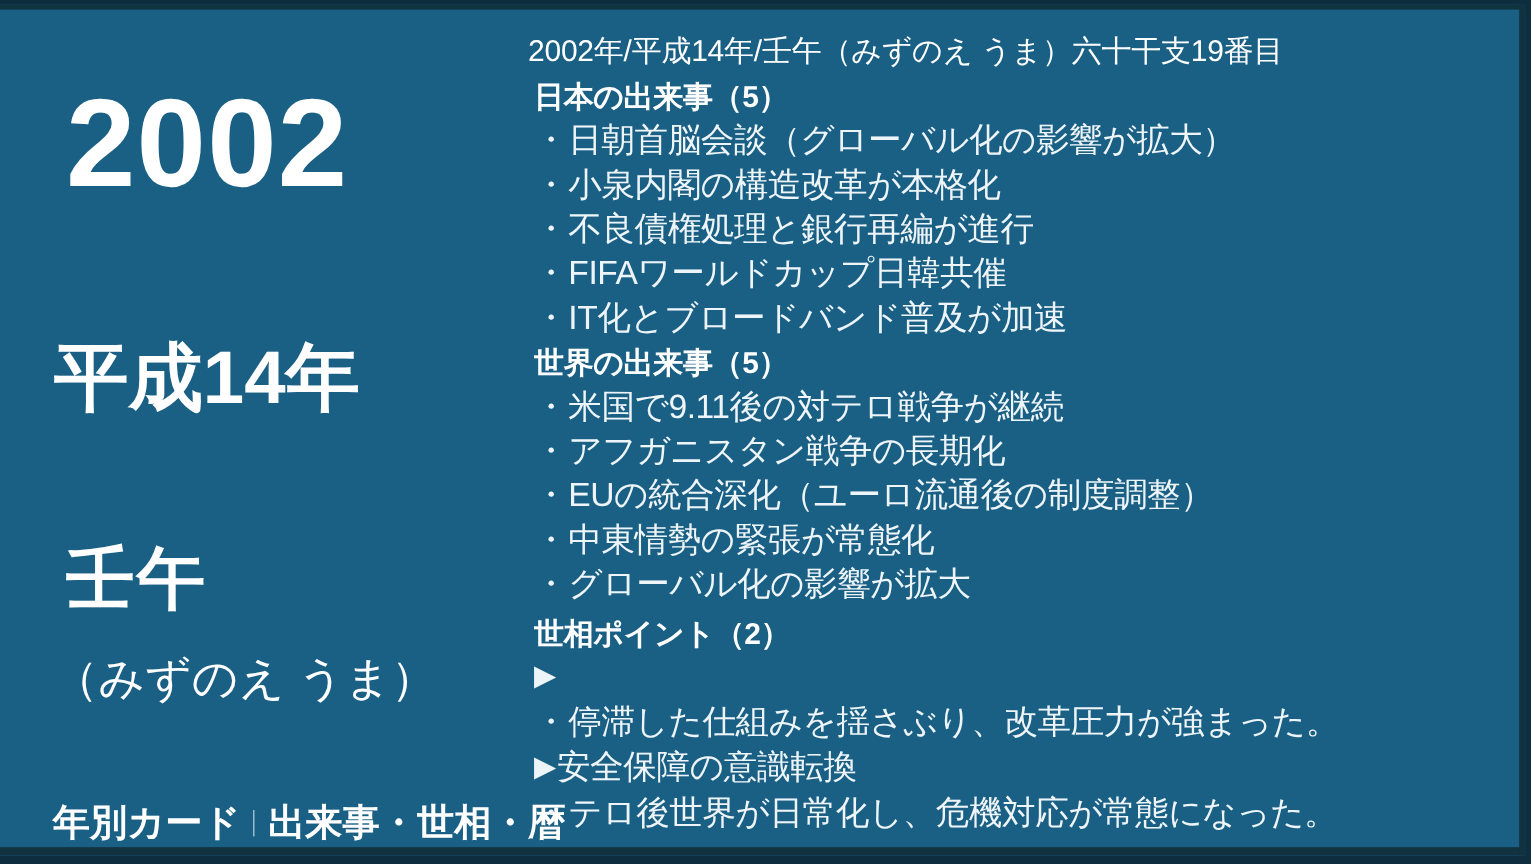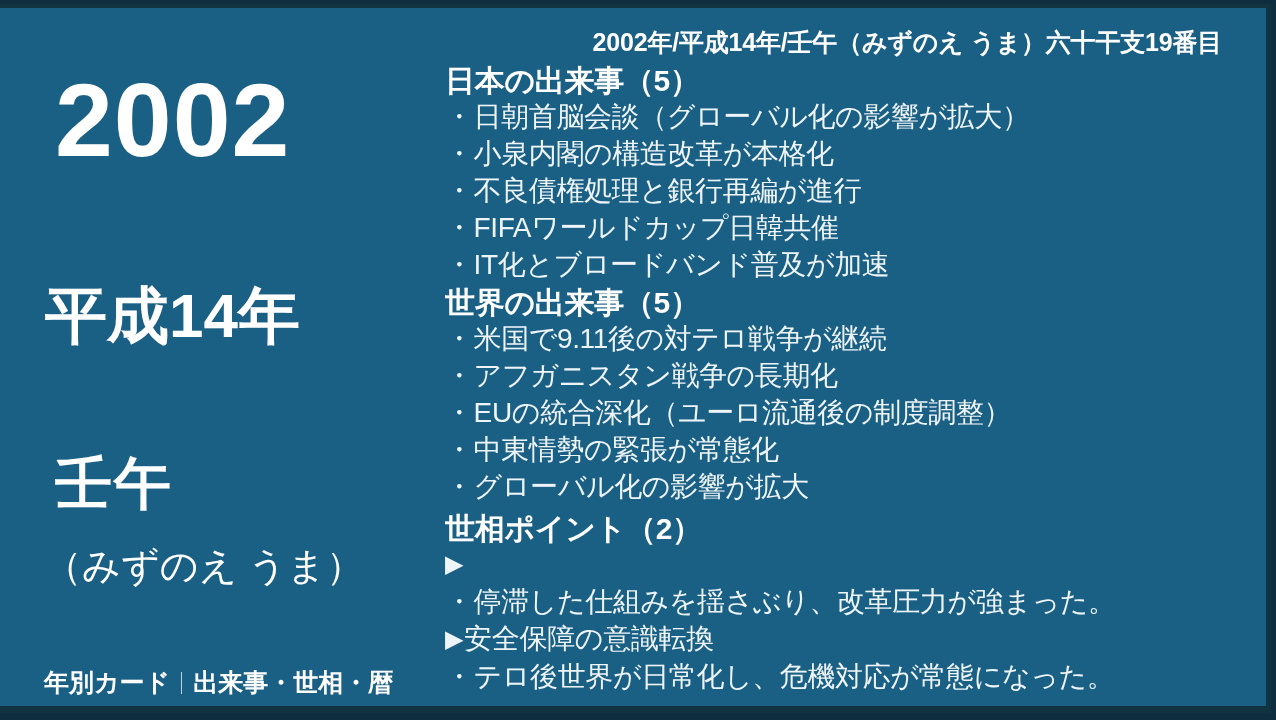--- a/index.html
+++ b/index.html
@@ -44,24 +44,23 @@
     width: 5px; height: 720px;
     background: #11323f;
   }
 
   
   .header {
     position: absolute;
     left: 440px;
     top: 22px;
     width: 782px;
-    text-align: right;
     color: #ffffff;
     font-size: 25px;
-    font-weight: bold;
+    font-weight: normal;
     letter-spacing: -0.2px;
     white-space: nowrap;
   }
 
   
   .left-col {
     position: absolute;
     left: 0;
     top: 0;
     width: 440px;
@@ -111,21 +110,21 @@
     font-weight: normal;
     line-height: 1;
     letter-spacing: 0px;
   }
 
   .footer {
     position: absolute;
     left: 44px;
     top: 666px;
     color: #ffffff;
-    font-size: 25px;
+    font-size: 31px;
     font-weight: bold;
     line-height: 1;
     display: flex;
     align-items: center;
     white-space: nowrap;
   }
   .footer-sep {
     display: inline-block;
     width: 1px;
     height: 22px;
@@ -143,21 +142,21 @@
     height: 709px;
   }
 
   .section { position: absolute; left: 5px; }
   .section-japan { top: 60px; }
   .section-world { top: 282px; }
   .section-mood  { top: 508px; }
 
   .sec-title {
     color: #ffffff;
-    font-size: 30px;
+    font-size: 25px;
     font-weight: bold;
     line-height: 34px;
     white-space: nowrap;
     letter-spacing: -0.3px;
   }
 
   .sec-list { list-style: none; }
 
   .sec-list li {
     color: #eef5f9;

